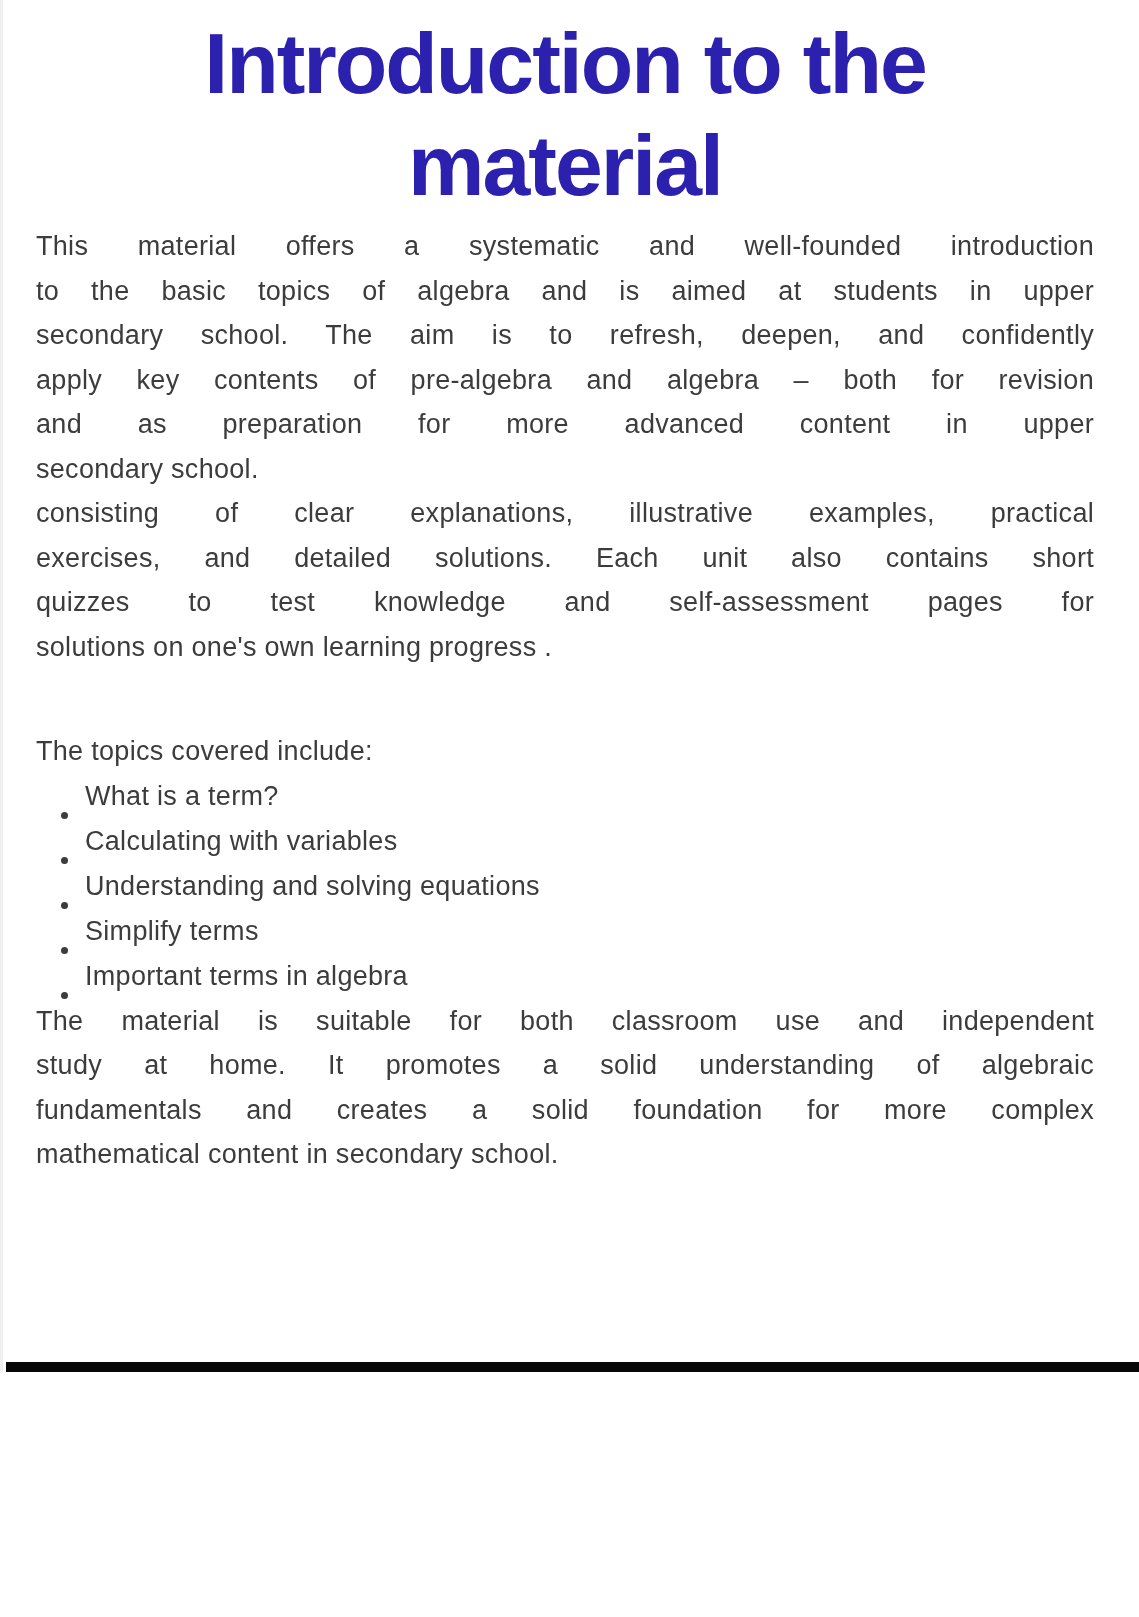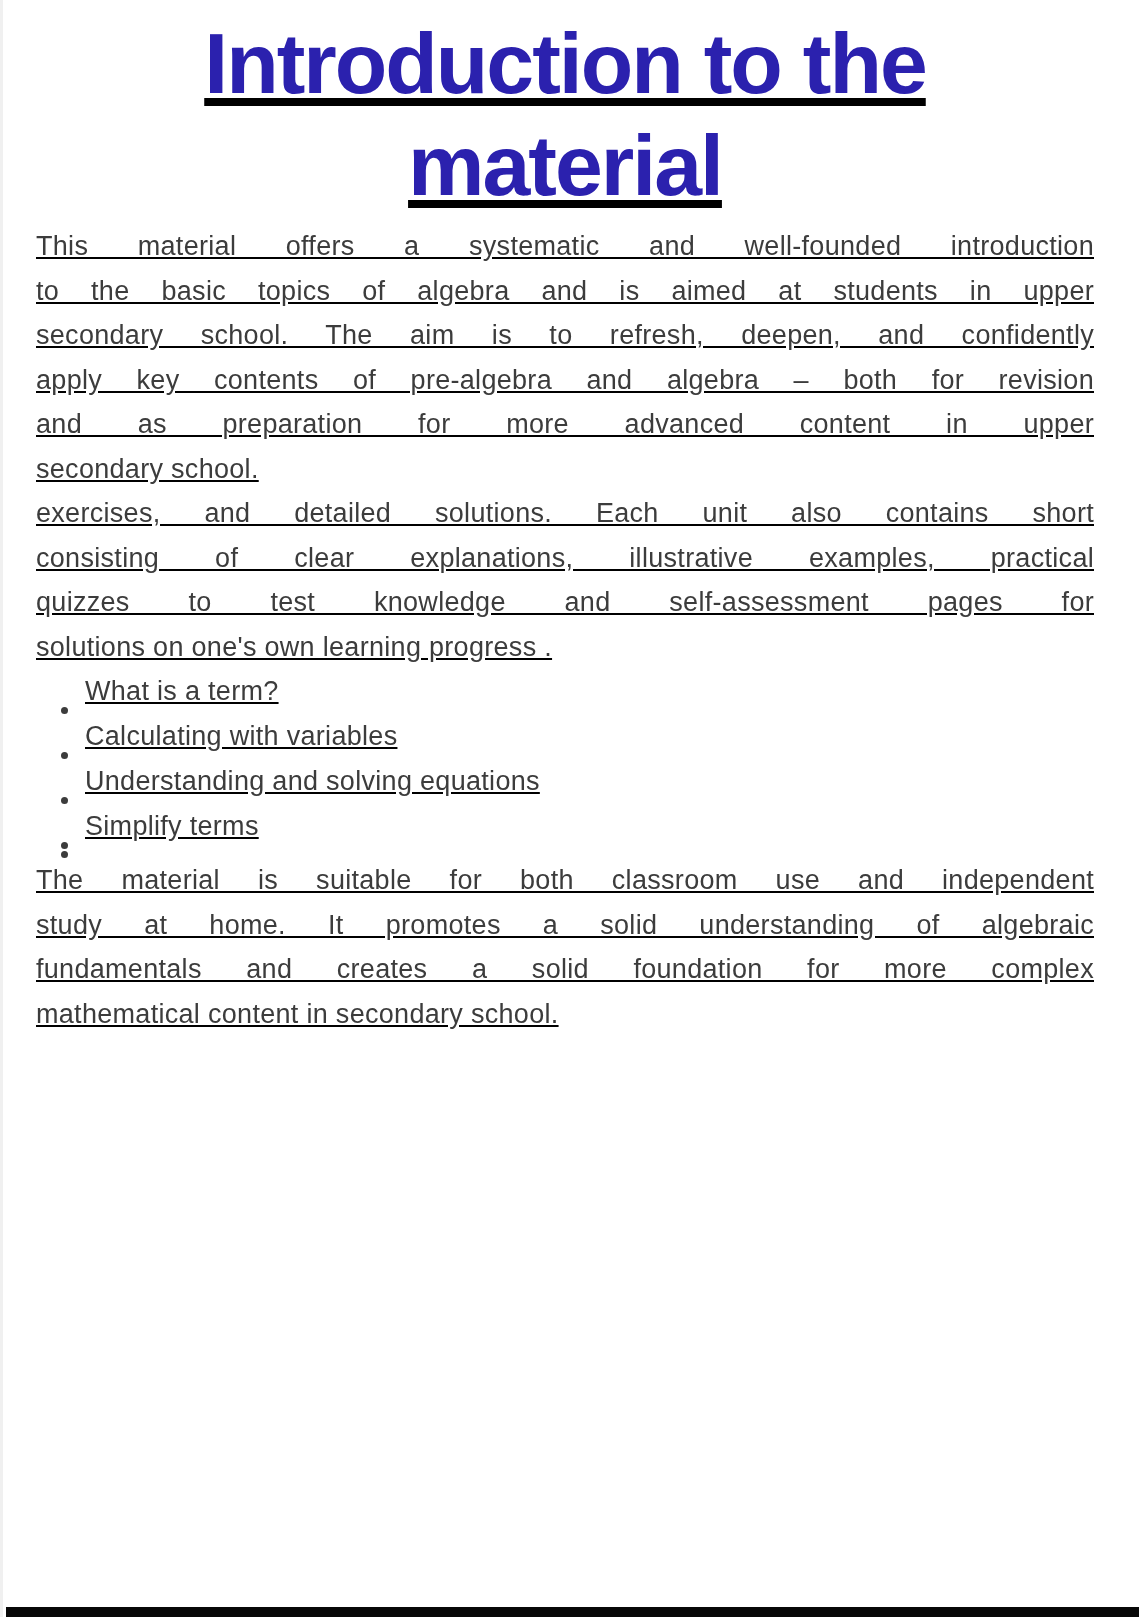--- a/index.html
+++ b/index.html
@@ -10,25 +10,24 @@
     --page-edge: #f0f0f0;
   }
   * { margin: 0; padding: 0; box-sizing: border-box; }
   html, body {
     background: #ffffff;
     font-family: "Liberation Sans", "DejaVu Sans", sans-serif;
   }
   .page {
     position: relative;
     width: 1139px;
-    height: 1617px;
+    height: 1372px;
     background: var(--background);
     border-left: 3px solid var(--page-edge);
     overflow: hidden;
-    text-decoration: underline;
   }
   .content {
     padding: 0 45px 0 33px;
   }
   .title {
     margin-top: 12px;
     text-align: center;
     color: var(--title);
     font-weight: bold;
     font-size: 86px;
@@ -103,46 +102,48 @@
     <div class="para para1">
       <span class="jline">This material offers a systematic and well-founded introduction</span>
       <span class="jline">to the basic topics of algebra and is aimed at students in upper</span>
       <span class="jline">secondary school. The aim is to refresh, deepen, and confidently</span>
       <span class="jline">apply key contents of pre-algebra and algebra – both for revision</span>
       <span class="jline">and as preparation for more advanced content in upper</span>
       <span class="jline last">secondary school.</span>
     </div>
 
     <div class="para para2">
+      <span class="jline">consisting of clear explanations, illustrative examples, practical</span>
       <span class="jline">exercises, and detailed solutions. Each unit also contains short</span>
-      <span class="jline">consisting of clear explanations, illustrative examples, practical</span>
       <span class="jline">quizzes to test knowledge and self-assessment pages for</span>
       <span class="jline last">solutions on one's own learning progress .</span>
     </div>
 
+    <div class="topics-intro">The topics covered include:</div>
 
     <ul class="topics">
       <li class="topic">
         <span class="dot"></span>
         <span class="topic-text">What is a term?</span>
       </li>
       <li class="topic">
         <span class="dot"></span>
         <span class="topic-text">Calculating with variables</span>
       </li>
       <li class="topic">
         <span class="dot"></span>
         <span class="topic-text">Understanding and solving equations</span>
       </li>
       <li class="topic">
         <span class="dot"></span>
         <span class="topic-text">Simplify terms</span>
       </li>
       <li class="topic">
         <span class="dot"></span>
+        <span class="topic-text">Important terms in algebra</span>
       </li>
     </ul>
 
     <div class="para para3">
       <span class="jline">The material is suitable for both classroom use and independent</span>
       <span class="jline">study at home. It promotes a solid understanding of algebraic</span>
       <span class="jline">fundamentals and creates a solid foundation for more complex</span>
       <span class="jline last">mathematical content in secondary school.</span>
     </div>
 

